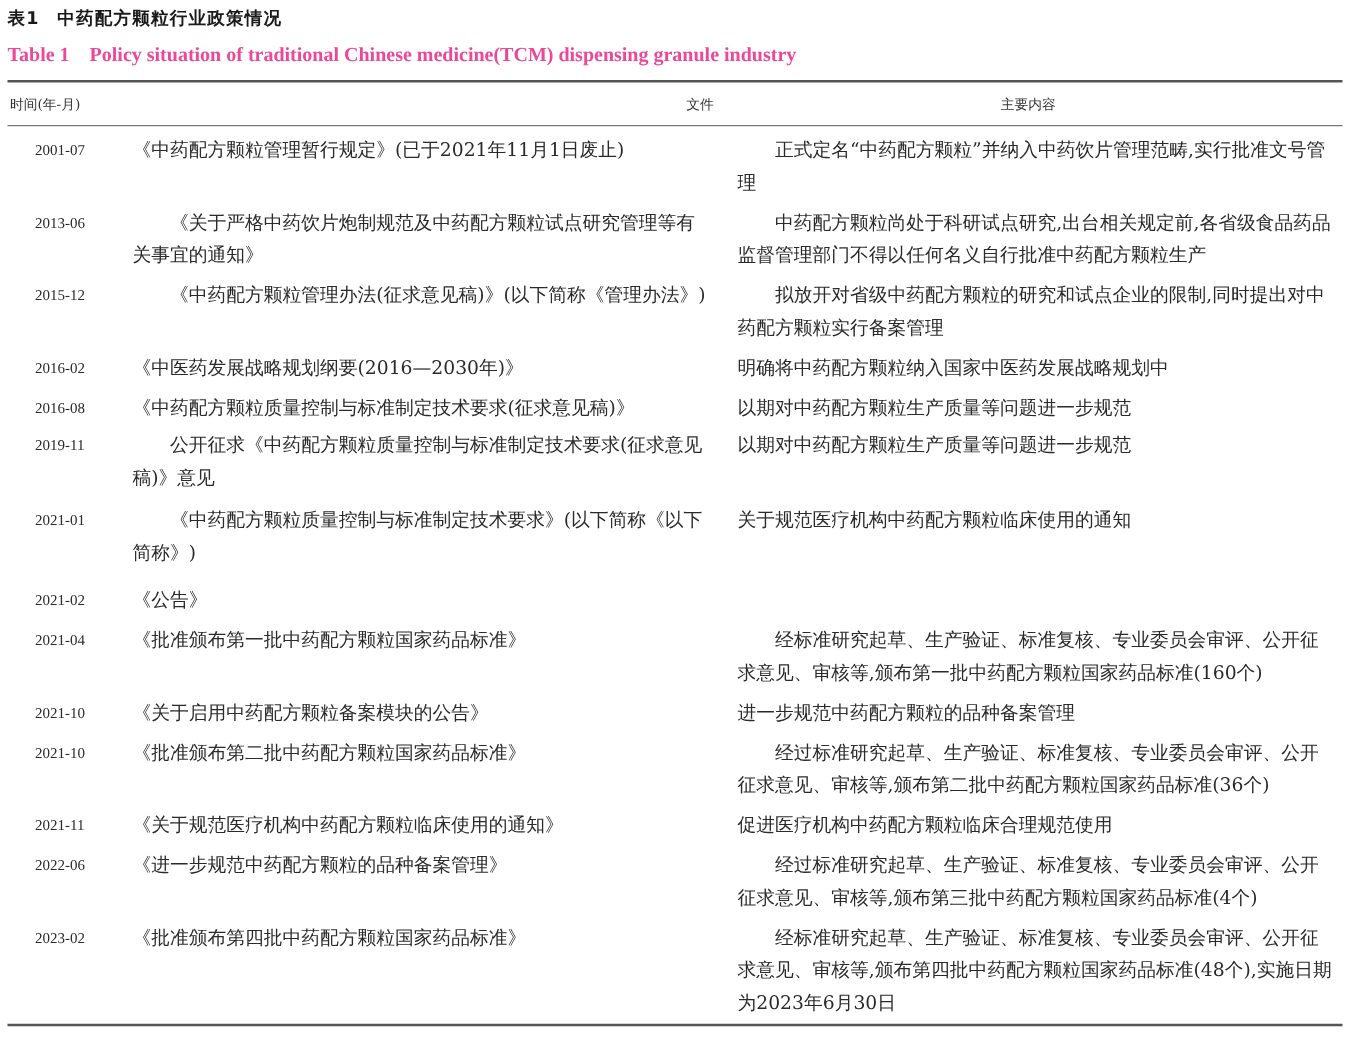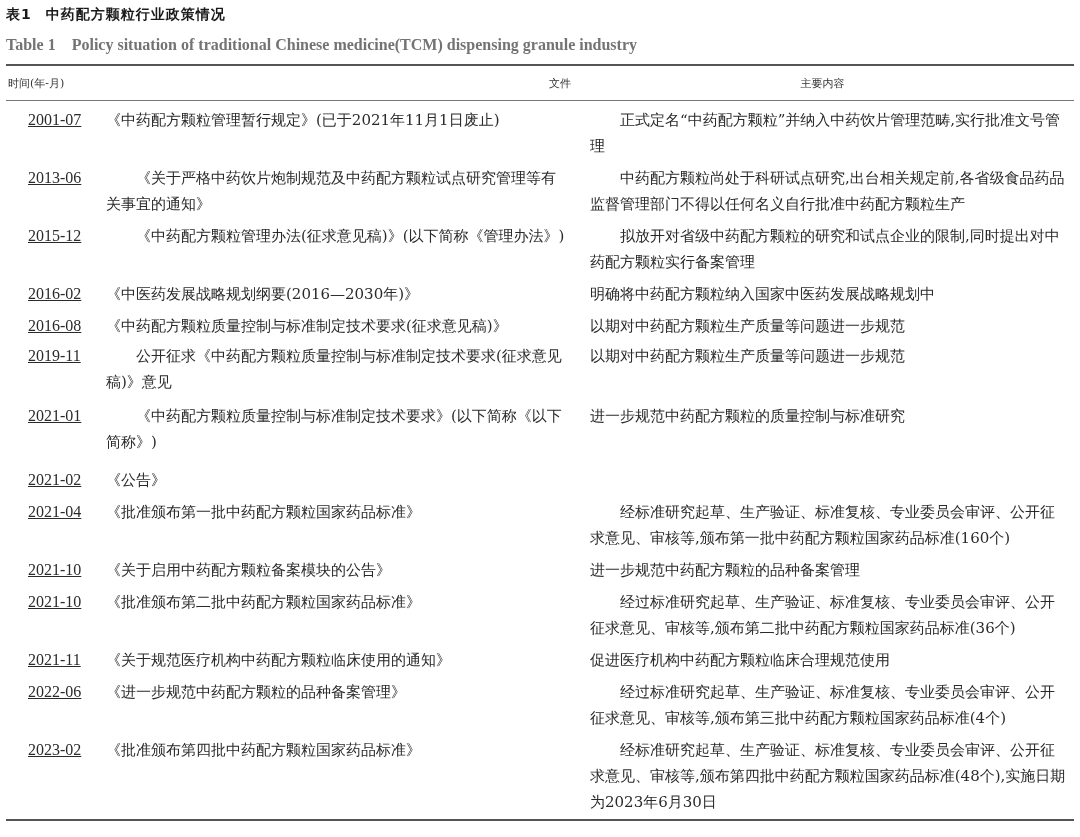--- a/index.html
+++ b/index.html
@@ -8,36 +8,36 @@
     font-family: "DejaVu Serif", "Liberation Serif", serif; color: #2a2a2a;
   }
   .cap-zh {
     position: absolute; left: 6px; top: 6px;
     font-family: "DejaVu Sans", sans-serif; font-weight: bold; font-size: 14px; color: #1a1a1a;
     letter-spacing: 1px;
   }
   .cap-zh .num { margin-right: 14px; }
   .cap-en {
     position: absolute; left: 6px; top: 36px;
-    font-family: "Liberation Serif", serif; font-weight: bold; font-size: 16px; color: #737373;
+    font-family: "Liberation Serif", serif; font-weight: bold; font-size: 16px; color: #ec4899;
   }
   .cap-en .num { margin-right: 16px; }
   .table {
     position: absolute; left: 6px; top: 64px; width: 1068px;
     border-top: 2px solid #555; border-bottom: 2px solid #555;
   }
   .thead {
     display: flex; height: 34px; align-items: center;
     border-bottom: 1px solid #777; font-size: 11px; color: #333;
   }
   .th-time { width: 98px; padding-left: 2px; }
   .th-doc { width: 465px; text-align: right; }
   .th-content { flex: 1; text-align: center; }
   .row { display: flex; font-size: 15px; line-height: 26px; color: #2a2a2a; }
-  .c-time { width: 78px; padding-left: 22px; font-family: "Liberation Serif", serif; font-size: 16px; text-decoration: underline; }
+  .c-time { width: 78px; padding-left: 22px; font-family: "Liberation Serif", serif; font-size: 12px; }
   .c-doc { width: 460px; padding-left: 0; }
   .c-content { flex: 1; padding-left: 24px; padding-right: 8px; }
   .indent { text-indent: 2em; }
 </style>
 </head>
 <body>
 
 <div class="cap-zh">
   <span class="num">表1</span><span>中药配方颗粒行业政策情况</span>
 </div>
@@ -78,21 +78,21 @@
     <div class="c-content">以期对中药配方颗粒生产质量等问题进一步规范</div>
   </div>
   <div class="row" style="height:52px;margin-top:4px">
     <div class="c-time">2019-11</div>
     <div class="c-doc indent">公开征求《中药配方颗粒质量控制与标准制定技术要求(征求意见稿)》意见</div>
     <div class="c-content">以期对中药配方颗粒生产质量等问题进一步规范</div>
   </div>
   <div class="row" style="height:52px;margin-top:8px">
     <div class="c-time">2021-01</div>
     <div class="c-doc indent">《中药配方颗粒质量控制与标准制定技术要求》(以下简称《以下简称》)</div>
-    <div class="c-content">进一步规范中药配方颗粒的质量控制与标准研究</div>
+    <div class="c-content">关于规范医疗机构中药配方颗粒临床使用的通知</div>
   </div>
   <div class="row" style="height:26px;margin-top:12px">
     <div class="c-time">2021-02</div>
     <div class="c-doc">《公告》</div>
   </div>
   <div class="row" style="height:52px;margin-top:6px">
     <div class="c-time">2021-04</div>
     <div class="c-doc">《批准颁布第一批中药配方颗粒国家药品标准》</div>
     <div class="c-content indent">经标准研究起草、生产验证、标准复核、专业委员会审评、公开征求意见、审核等,颁布第一批中药配方颗粒国家药品标准(160个)</div>
   </div>

